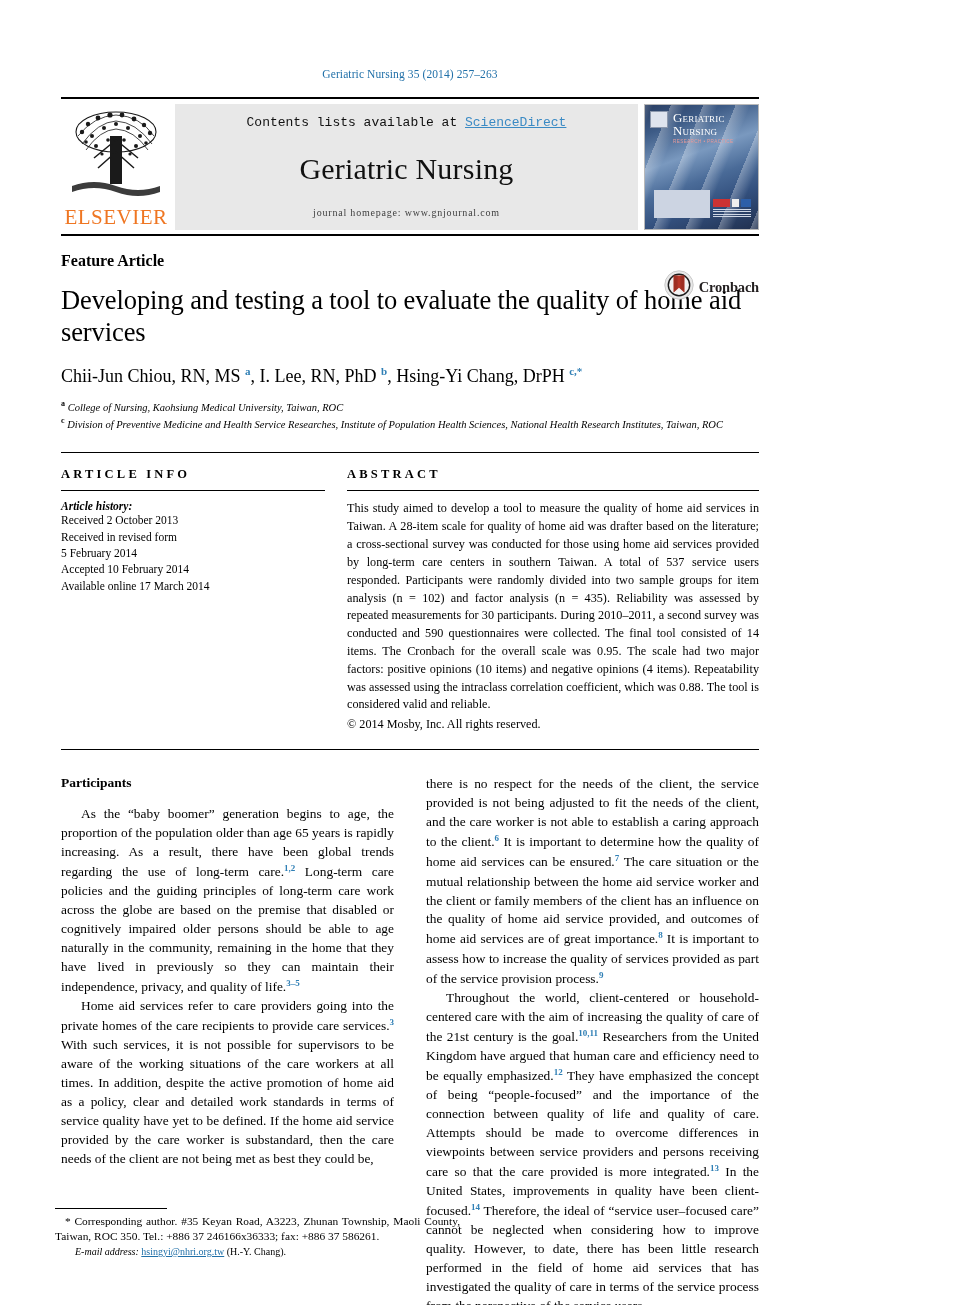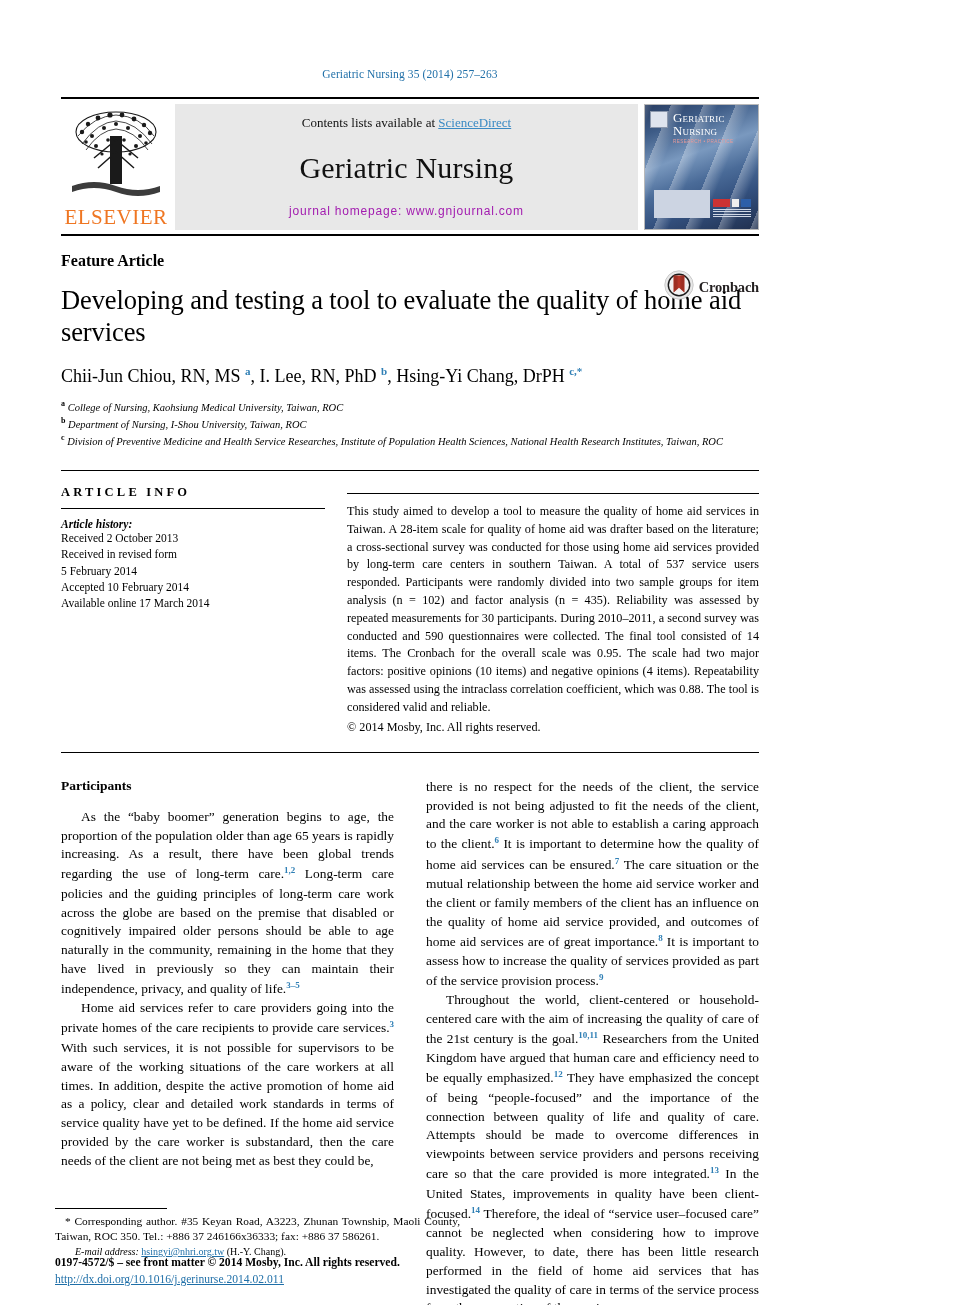--- a/index.html
+++ b/index.html
@@ -70,34 +70,34 @@
     display: flex;
     flex-direction: column;
     justify-content: space-between;
     align-items: center;
     padding: 11px 0 12px 0;
     margin-left: 4px;
     margin-right: 6px;
   }
   .contents-line {
     font-size: 13px;
-    font-family: Liberation Serif, serif;
+    font-family: Liberation Mono, monospace;
     color: #111;
   }
   .contents-line .sd-link { color: #3a8ac4; }
   .journal-name {
     font-size: 30px;
     font-family: "Liberation Serif", serif;
     color: #111;
     letter-spacing: .2px;
   }
   .homepage-line {
-    font-size: 12px;
-    font-family: Liberation Sans, sans-serif;
-    color: #a21caf;
+    font-size: 10px;
+    font-family: Liberation Serif, serif;
+    color: #404040;
     letter-spacing: .8px;
   }
   .cover-thumb {
     flex: 0 0 113px;
     width: 113px;
     border: 1px solid #b9b9b9;
     position: relative;
     overflow: hidden;
     background: linear-gradient(160deg,#2a3e63 0%, #3d5b86 18%, #7a99bf 40%, #4a6b98 58%, #33507e 75%, #20304f 100%);
   }
@@ -431,21 +431,20 @@
     </div>
   </div>
   <div class="masthead-rule"></div>
 
   <div class="titleblock">
     <div class="feature-article">Feature Article</div>
     <h1 class="article-title">Developing and testing a tool to evaluate the quality of home aid services</h1>
     <div class="authors">Chii-Jun Chiou, RN, MS <sup>a</sup>, I. Lee, RN, PhD <sup>b</sup>, Hsing-Yi Chang, DrPH <sup>c,*</sup></div>
     <div class="affil">
       <div><sup>a</sup> <span>College of Nursing, Kaohsiung Medical University, Taiwan, ROC</span></div>
-      <div><sup>b</sup> <span>Department of Nursing, I-Shou University, Taiwan, ROC</span></div>
       <div><sup>c</sup> <span>Division of Preventive Medicine and Health Service Researches, Institute of Population Health Sciences, National Health Research Institutes, Taiwan, ROC</span></div>
     </div>
 
     <div class="crossmark">
       <span>
         <svg width="30" height="30" viewBox="0 0 30 30" aria-hidden="true">
           <circle cx="15" cy="15" r="14.2" fill="#e9e9e9" stroke="#c9c9c9" stroke-width="1"></circle>
           <circle cx="15" cy="15" r="11.4" fill="#1a1a1a"></circle>
           <circle cx="15" cy="15" r="10" fill="#f2f2f2"></circle>
           <path d="M9.6 5.6 h10.8 v16.8 l-5.4 -4.6 l-5.4 4.6 Z" fill="#c0392b"></path>
@@ -473,20 +472,21 @@
       <div class="hist-list">
         <div>Received 2 October 2013</div>
         <div>Received in revised form</div>
         <div>5 February 2014</div>
         <div>Accepted 10 February 2014</div>
         <div>Available online 17 March 2014</div>
       </div>
     </div>
 
     <div class="col-abs">
+      <div class="sec-head">ABSTRACT</div>
       <div class="thin-rule"></div>
       <div class="abstract-text">This study aimed to develop a tool to measure the quality of home aid services in Taiwan. A 28-item scale for quality of home aid was drafter based on the literature; a cross-sectional survey was conducted for those using home aid services provided by long-term care centers in southern Taiwan. A total of 537 service users responded. Participants were randomly divided into two sample groups for item analysis (n = 102) and factor analysis (n = 435). Reliability was assessed by repeated measurements for 30 participants. During 2010–2011, a second survey was conducted and 590 questionnaires were collected. The final tool consisted of 14 items. The Cronbach for the overall scale was 0.95. The scale had two major factors: positive opinions (10 items) and negative opinions (4 items). Repeatability was assessed using the intraclass correlation coefficient, which was 0.88. The tool is considered valid and reliable.</div>
       <div class="copyright">© 2014 Mosby, Inc. All rights reserved.</div>
     </div>
 
   </div>
 
   <div class="body-rule"></div>
   <div class="body-cols">
 
@@ -506,18 +506,14 @@
   <div class="footer-zone">
     <div class="foot-rule"></div>
     <div class="corr">* Corresponding author. #35 Keyan Road, A3223, Zhunan Township, Maoli County, Taiwan, ROC 350. Tel.: +886 37 246166x36333; fax: +886 37 586261.</div>
     <div class="email-line">
       <span class="email-label">E-mail address:</span>
       <a class="email-link" href="#">hsingyi@nhri.org.tw</a>
       <span>(H.-Y. Chang).</span>
     </div>
   </div>
 
-  <div class="issn-block">
-    <div class="issn-line">0197-4572/$ – see front matter © 2014 Mosby, Inc. All rights reserved.</div>
-    <a class="doi-line" href="#">http://dx.doi.org/10.1016/j.gerinurse.2014.02.011</a>
-  </div>
 
 </div>
 
 </body></html>

